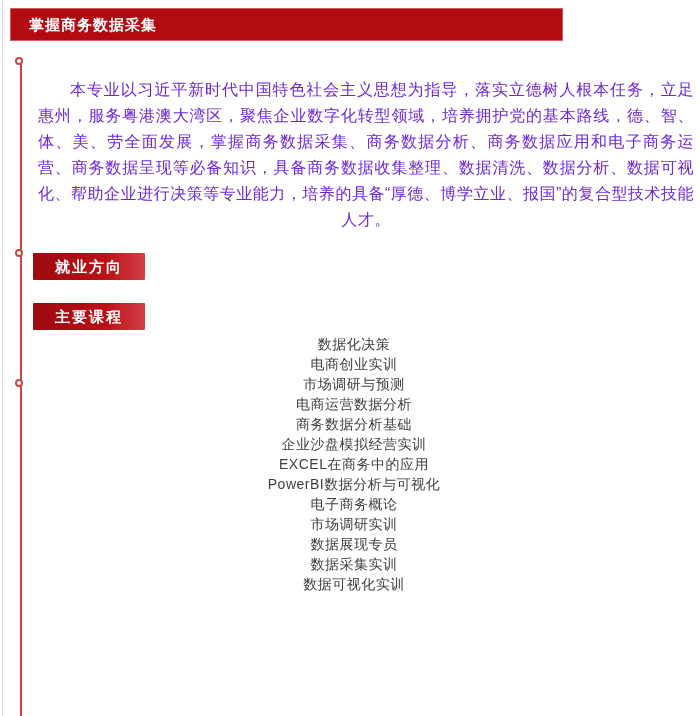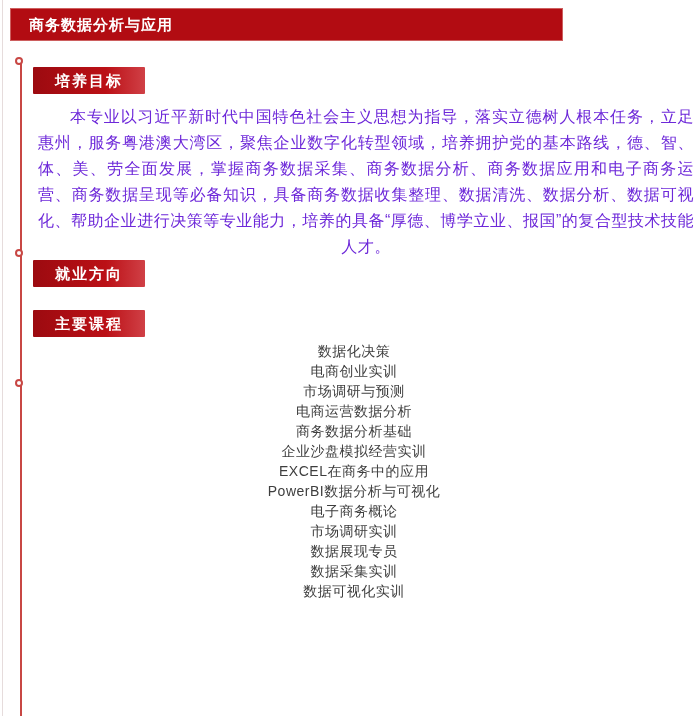--- a/index.html
+++ b/index.html
@@ -67,21 +67,21 @@
     height: 27px;
     line-height: 27px;
     padding: 0 22px;
     background: linear-gradient(to right, #9c0a10 0%, #bb1016 65%, #d04046 100%);
     color: #ffffff;
     font-size: 15px;
     font-weight: bold;
     letter-spacing: 2px;
     border-radius: 1px;
   }
-  .badge-2 { margin-top: 0; }
+  .badge-2 { margin-top: 20px; }
   .badge-3 { margin-top: 23px; }
 
   .section-body {
     margin: 10px 6px 0 38px;
     font-size: 16px;
     line-height: 26px;
     color: #6d28d9;
     text-align: justify;
     text-align-last: center;
     text-indent: 2em;
@@ -98,31 +98,30 @@
     color: #3e3e3e;
     letter-spacing: 0.5px;
     padding-left: 8px;
   }
 </style>
 </head>
 <body>
 
 <div class="page-edge"></div>
 
-<div class="header-bar">商务数据分析与应用</div>
+<div class="header-bar">掌握商务数据采集</div>
 
 <div class="timeline-line"></div>
 <div class="timeline-node node-1"></div>
 <div class="timeline-node node-2"></div>
 <div class="timeline-node node-3"></div>
 
 <div class="content">
 
   <div class="section">
-    <span class="section-badge badge-1">培养目标</span>
     <p class="section-body">本专业以习近平新时代中国特色社会主义思想为指导，落实立德树人根本任务，立足惠州，服务粤港澳大湾区，聚焦企业数字化转型领域，培养拥护党的基本路线，德、智、体、美、劳全面发展，掌握商务数据采集、商务数据分析、商务数据应用和电子商务运营、商务数据呈现等必备知识，具备商务数据收集整理、数据清洗、数据分析、数据可视化、帮助企业进行决策等专业能力，培养的具备“厚德、博学立业、报国”的复合型技术技能人才。</p>
   </div>
 
   <div class="section">
     <span class="section-badge badge-2">就业方向</span>
   </div>
 
   <div class="section">
     <span class="section-badge badge-3">主要课程</span>
     <div class="course-list">

